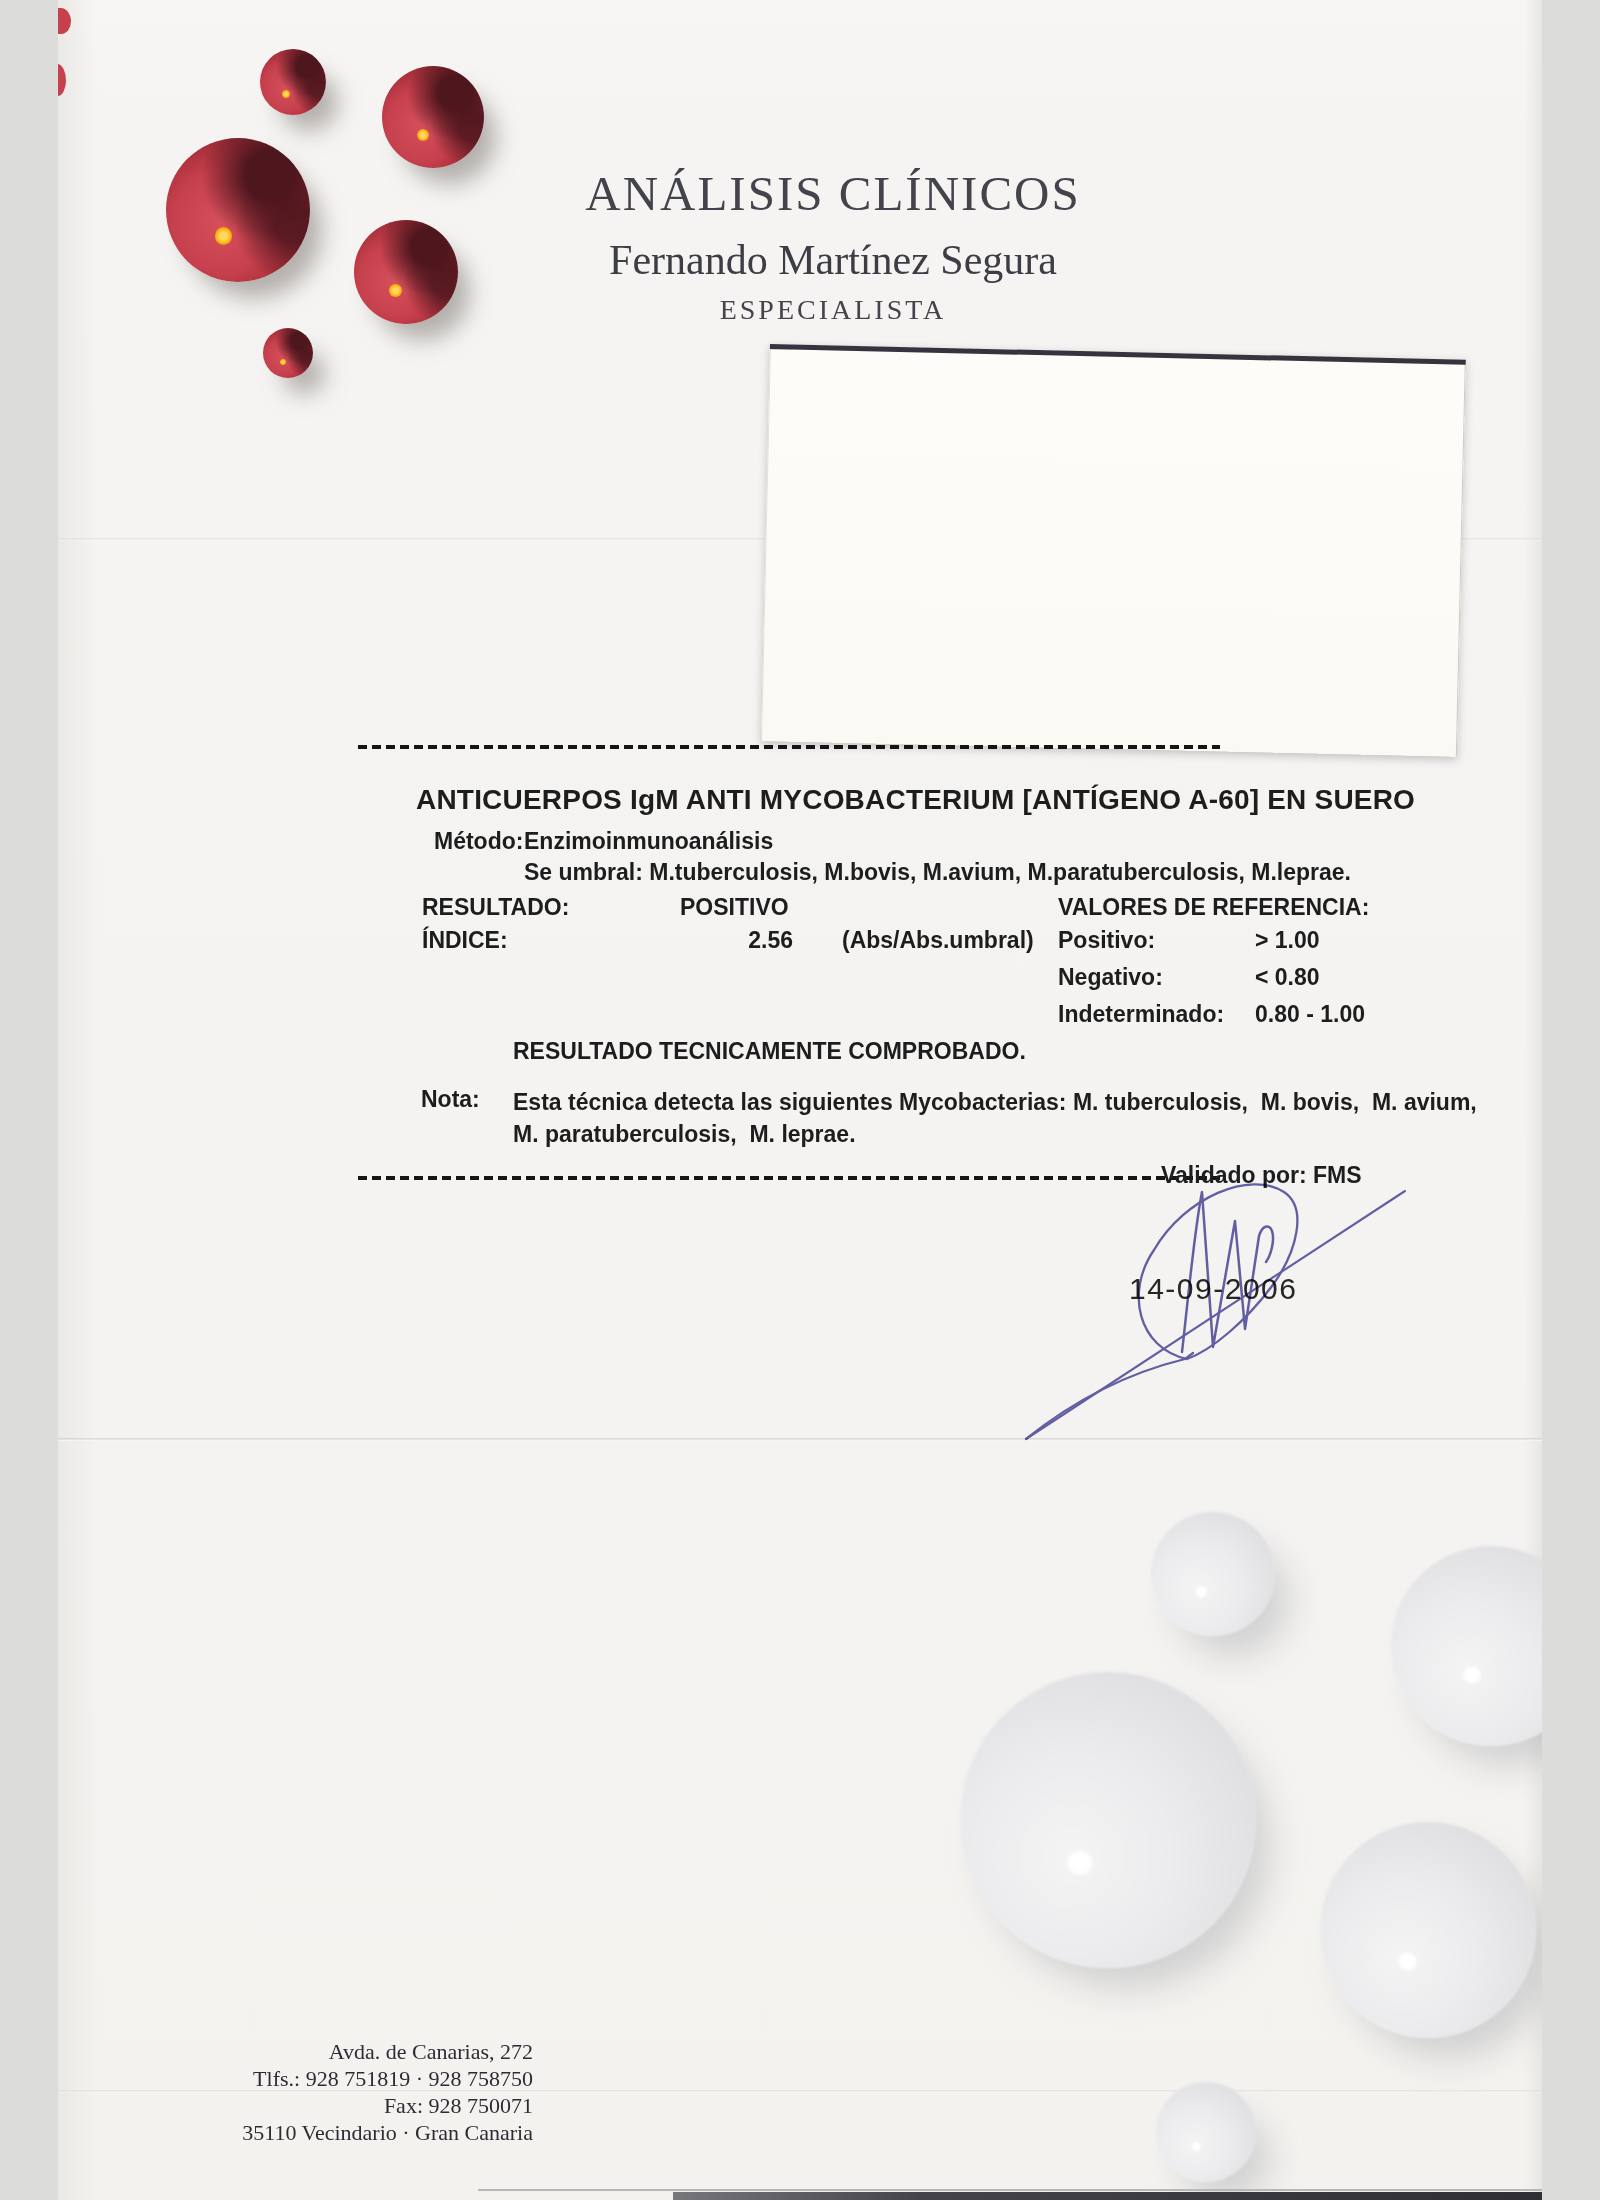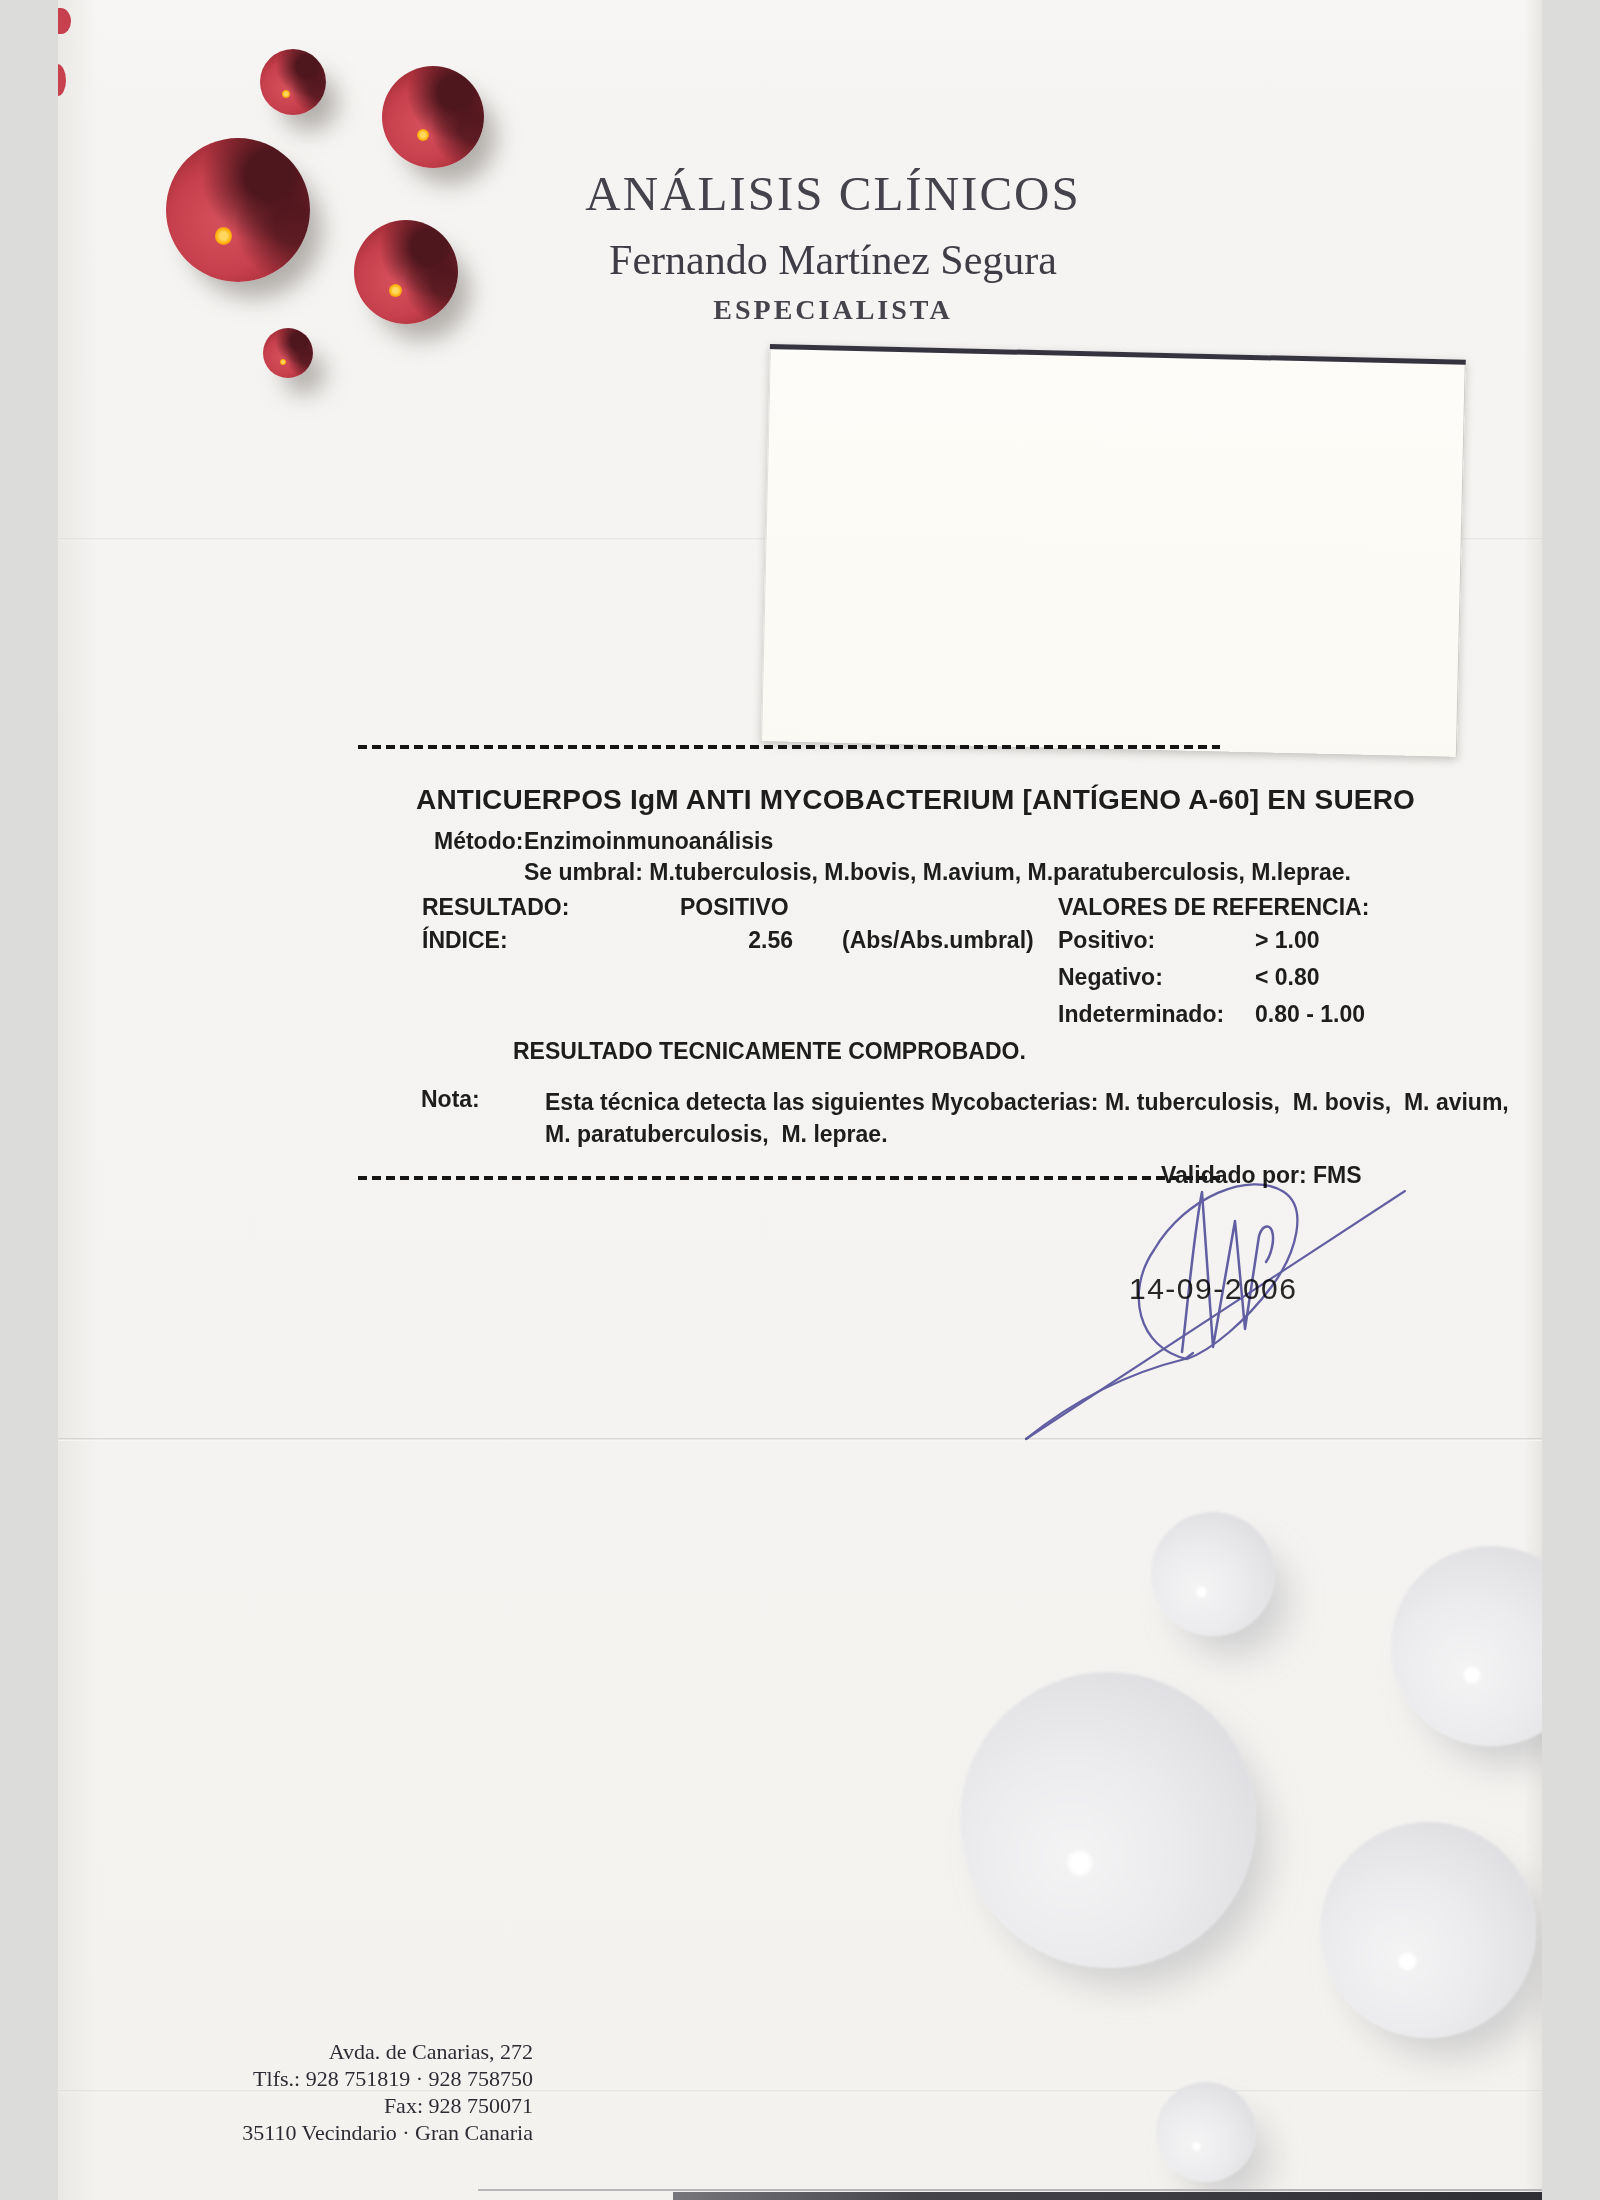--- a/index.html
+++ b/index.html
@@ -28,35 +28,35 @@
     box-shadow:16px 20px 22px -4px rgba(125,120,115,.55);
     filter:blur(.4px);}
   .red-sphere .glint{position:absolute;left:34%;top:62%;width:12%;height:12%;
     border-radius:50%;background:radial-gradient(circle,#ffd75e 0 30%,#ffb10a 60%,rgba(255,177,10,0) 100%);}
   .red-fleck{position:absolute;background:#c7404d;border-radius:42% 58% 55% 45%;filter:blur(.4px);}
   
   .header-block{position:absolute;left:370px;top:165px;width:810px;text-align:center;
     font-family:"Liberation Serif",serif;color:#44424b;}
   .h-title{font-size:49px;letter-spacing:2px;font-weight:400;}
   .h-name{font-size:42px;margin-top:14px;color:#3e3c45;}
-  .h-role{font-size:28px;letter-spacing:3px;margin-top:10px;color:#45434c;font-weight:bold;}
+  .h-role{font-size:28px;letter-spacing:3px;margin-top:10px;color:#45434c;}
   
   .patient-card{position:absolute;left:712px;top:344px;width:696px;height:392px;
     background:linear-gradient(180deg,#fdfcf8,#faf9f4);
     border-top:5px solid #35333d;
     box-shadow:0 3px 9px rgba(95,92,86,.33), inset -1px 0 0 rgba(120,118,112,.35), inset 1px 0 0 rgba(150,148,142,.25);
     transform:rotate(1.3deg);transform-origin:top left;}
   
   .dashes{position:absolute;height:4px;
     background:repeating-linear-gradient(90deg,#151515 0 9px,rgba(0,0,0,0) 9px 14px);}
   
   .t{position:absolute;font-size:23px;white-space:nowrap;font-weight:bold;}
   .bold{font-weight:bold;}
   .test-title{font-size:28px;font-weight:bold;letter-spacing:.2px;}
-  .note-text{white-space:pre-wrap;width:992px;line-height:32px;margin-left:32px;}
+  .note-text{white-space:pre-wrap;width:992px;line-height:32px;}
   .validated{font-size:23px;}
   .report-date{position:absolute;left:1071px;top:1272px;font-size:30px;letter-spacing:1.5px;color:#262626;}
   .sig-box{position:absolute;left:930px;top:1180px;width:480px;height:320px;mix-blend-mode:multiply;}
   
   .gray-sphere{position:absolute;border-radius:50%;
     background:radial-gradient(circle at 38% 62%, #f4f4f5 0%, #ececee 38%, #e3e3e6 66%, #dbdbdf 88%, #d9d9dd 100%);
     box-shadow:20px 26px 34px -6px rgba(160,160,166,.4);
     filter:blur(1px);}
   .gray-sphere .glint{position:absolute;left:36%;top:60%;width:9%;height:9%;
     border-radius:50%;background:radial-gradient(circle,#ffffff 0 45%,rgba(255,255,255,0) 100%);}

